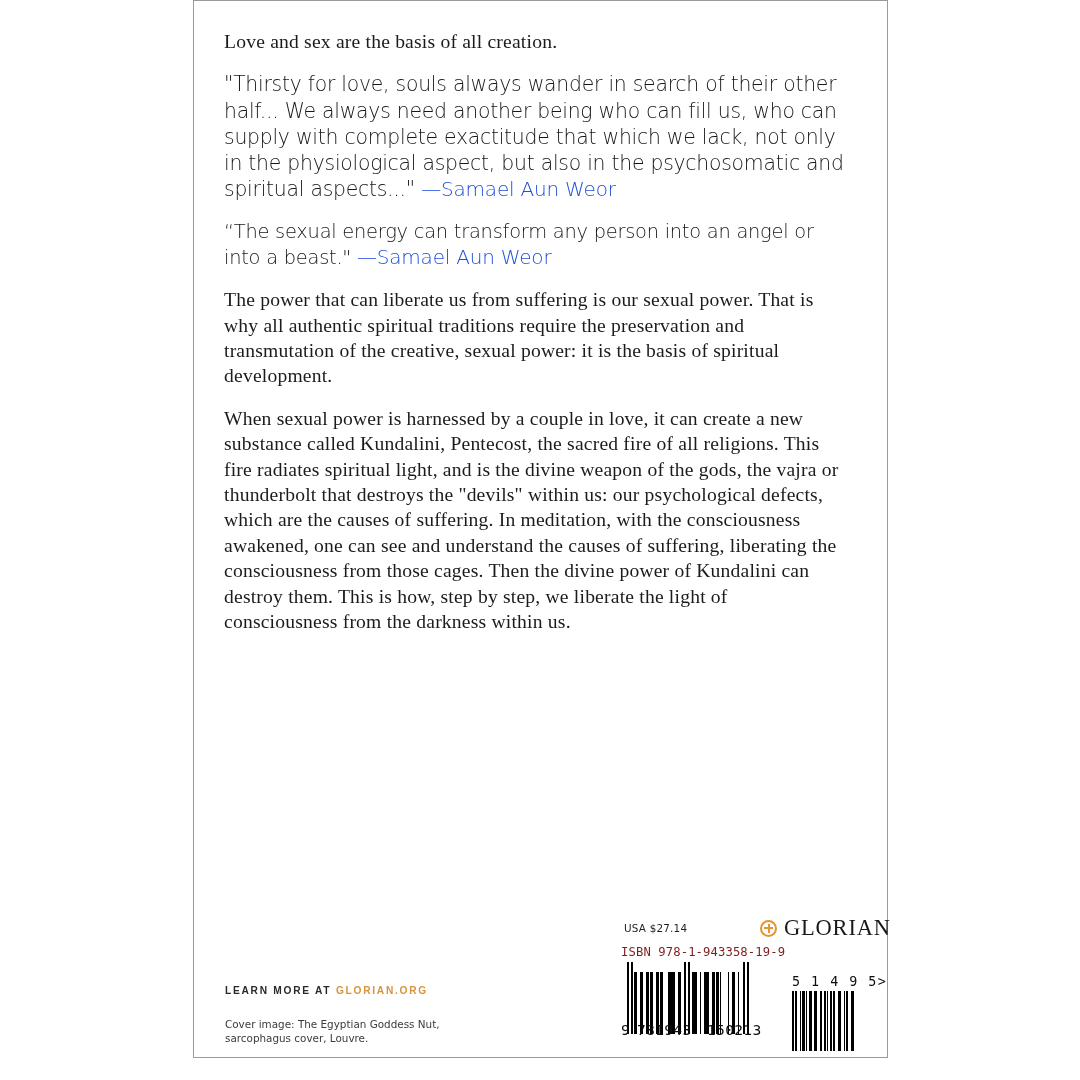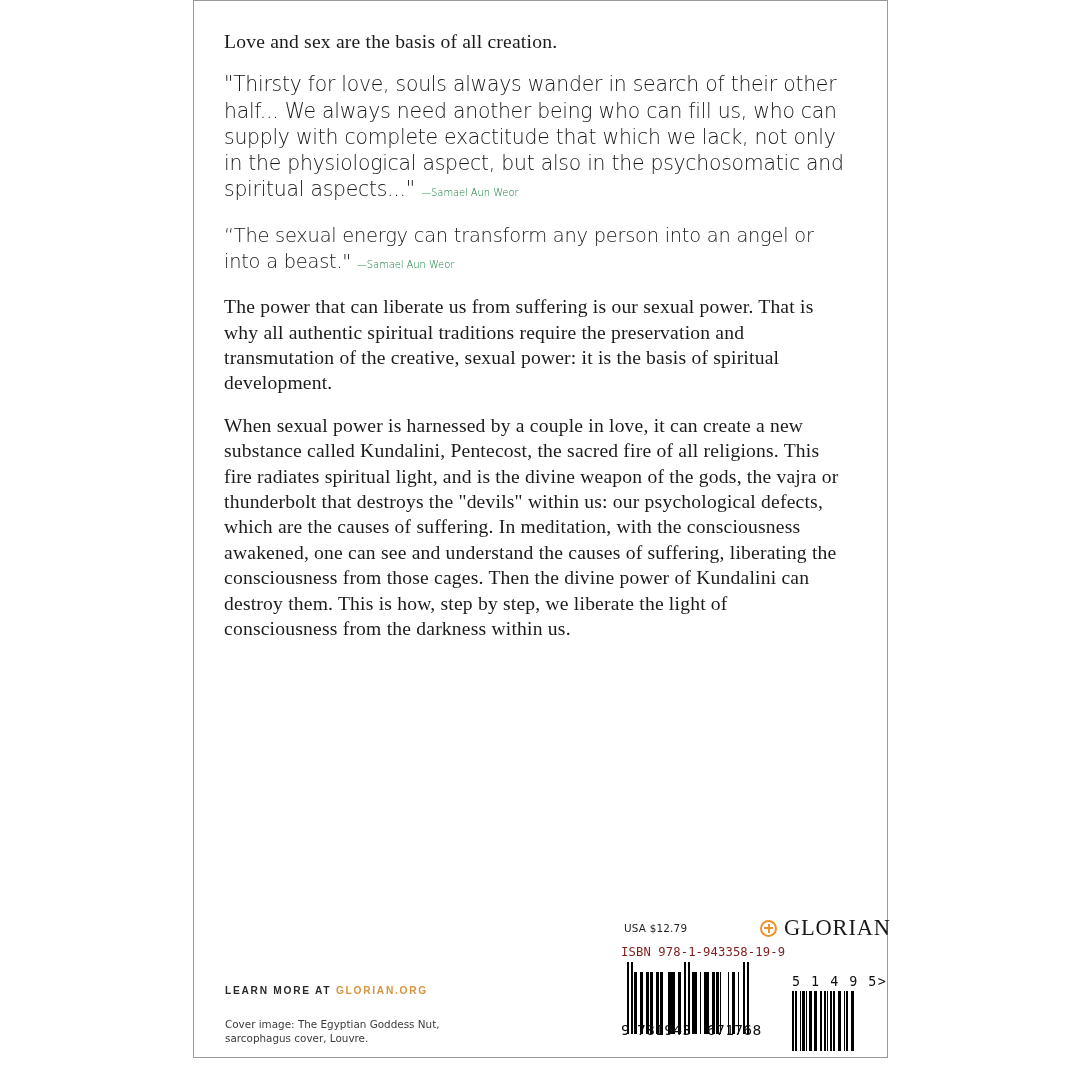--- a/index.html
+++ b/index.html
@@ -52,23 +52,23 @@
     color: #171717;
     font-weight: 300;
     letter-spacing: -0.012em;
   }
   blockquote.pullquote.small {
     font-size: 19.4px;
     line-height: 25.4px;
   }
   .attrib {
     font-family: "DejaVu Sans", sans-serif;
-    font-size: 10px;
+    font-size: 20px;
     letter-spacing: -0.01em;
-    color: #15803d;
+    color: #1d4ed8;
     white-space: nowrap;
   }
 
   
   #learnmore {
     position: absolute;
     left: 31px;
     top: 984px;
     font-family: "Liberation Sans", sans-serif;
     font-size: 10.2px;
@@ -213,21 +213,21 @@
       <span>“The sexual energy can transform any person into an angel or into a beast."</span>
       <span class="attrib">—Samael Aun Weor</span>
     </blockquote>
 
     <p class="body-par">The power that can liberate us from suffering is our sexual power. That is why all authentic spiritual traditions require the preservation and transmutation of the creative, sexual power: it is the basis of spiritual development.</p>
 
     <p class="body-par">When sexual power is harnessed by a couple in love, it can create a new substance called Kundalini, Pentecost, the sacred fire of all religions. This fire radiates spiritual light, and is the divine weapon of the gods, the vajra or thunderbolt that destroys the "devils" within us: our psychological defects, which are the causes of suffering. In meditation, with the consciousness awakened, one can see and understand the causes of suffering, liberating the consciousness from those cages. Then the divine power of Kundalini can destroy them. This is how, step by step, we liberate the light of consciousness from the darkness within us.</p>
 
   </div>
 
-  <div id="price">USA $12.79</div>
+  <div id="price">USA $27.14</div>
 
   <div id="logo">
     <span class="glyph"></span>
     <span class="wordmark">GLORIAN</span>
   </div>
 
   <div id="barcode-block">
     <div id="isbn-line">
       <span>ISBN</span>
       <span>978-1-943358-19-9</span>
@@ -298,21 +298,21 @@
           <span class="w" style="width:1px"></span>
           <span class="guard" style="width:2px"></span>
           <span class="w" style="width:2px"></span>
           <span class="guard" style="width:2px"></span>
         </div>
     </div>
 
     <div id="ean-digits">
       <span class="d-lead">9</span>
       <span class="d-left">781943</span>
-      <span class="d-right">671768</span>
+      <span class="d-right">150213</span>
     </div>
 
     <div id="addon-wrap">
       <div id="addon-digits">5 1 4 9 5&gt;</div>
       <div class="bars" id="addon-bars" style="height: 60px;">
           <span class="" style="width:2px"></span>
           <span class="w" style="width:1px"></span>
           <span class="" style="width:2px"></span>
           <span class="w" style="width:3px"></span>
           <span class="" style="width:1px"></span>

